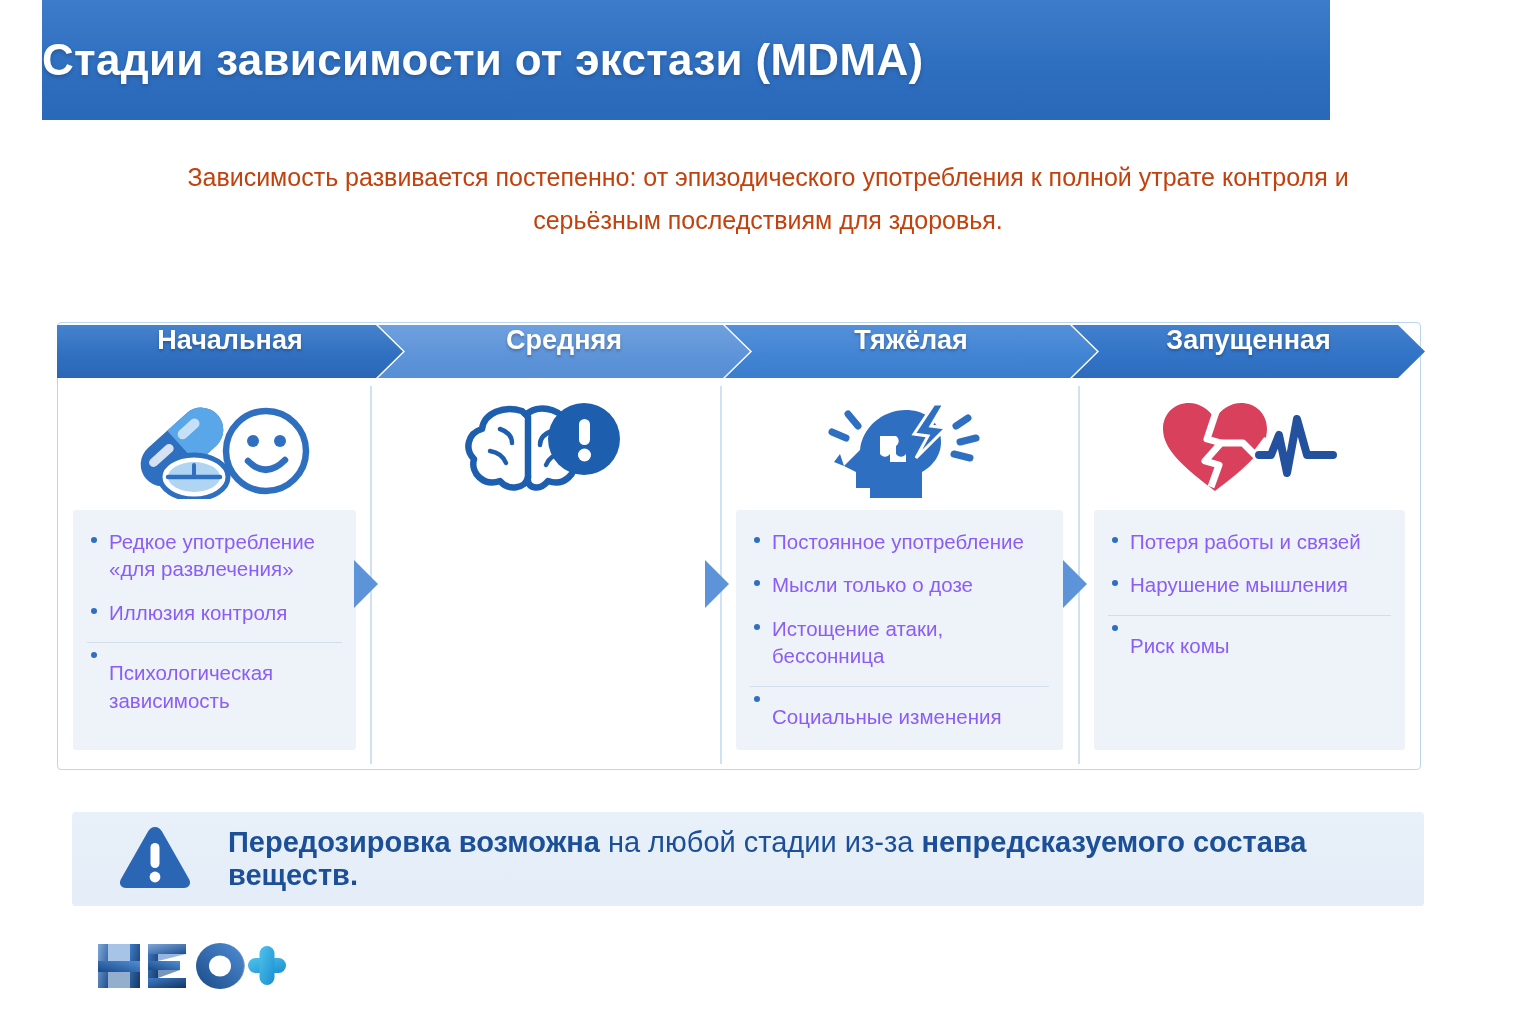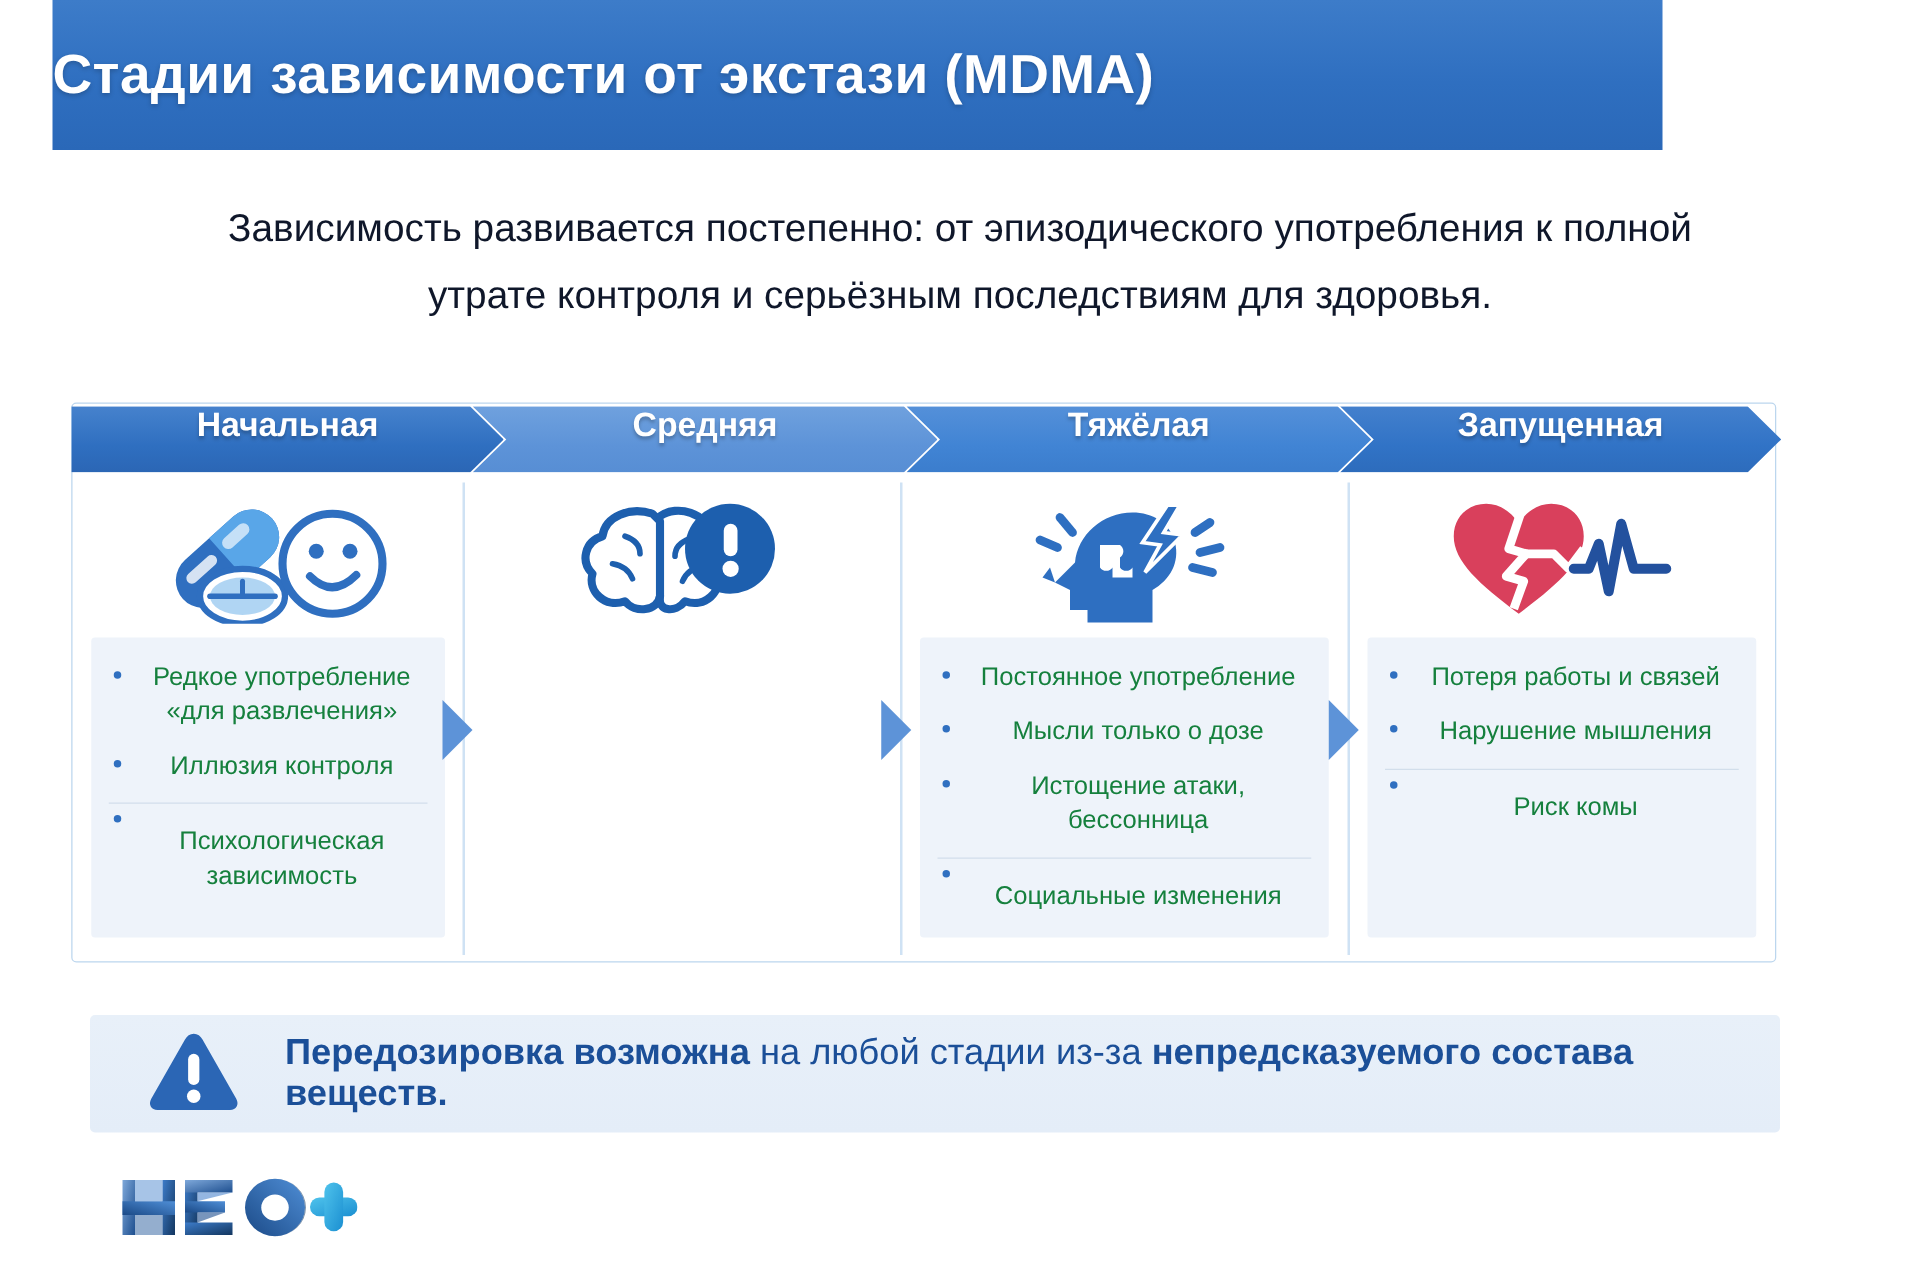--- a/index.html
+++ b/index.html
@@ -17,21 +17,21 @@
     display:flex;align-items:center;margin-left:42px;
   }
   .header-title{
     color:#ffffff;font-size:44px;font-weight:bold;letter-spacing:.3px;
     text-shadow:0 2px 4px rgba(0,0,0,.22);
     font-family:"Liberation Sans","DejaVu Sans",sans-serif;
   }
   
   .subtitle{
     position:absolute;left:168px;top:156px;width:1200px;
-    text-align:center;color:#0f172a;font-size:31px;line-height:1.72;
+    text-align:center;color:#c2410c;font-size:25px;line-height:1.72;
   }
   
   .stage-card{
     position:absolute;left:57px;top:322px;width:1364px;height:448px;
     border:1.5px solid #bcd6ee;border-radius:4px;background:#ffffff;
     box-sizing:border-box;
   }
   
   .chev-strip{
     position:absolute;left:57px;top:325px;width:1368px;height:53px;
@@ -59,22 +59,22 @@
   .icon-wrap{
     position:absolute;top:6px;left:0;width:100%;height:118px;
     display:flex;align-items:center;justify-content:center;
   }
   .bullets{
     position:absolute;left:14px;right:14px;top:128px;bottom:16px;
     background:#eef3fa;border-radius:3px;
     padding:18px 14px 14px 14px;box-sizing:border-box;
   }
   .bullet{
-    position:relative;padding-left:22px;color:#15803d;
-    font-size:20.5px;line-height:1.34;margin-bottom:16px;text-align:center;
+    position:relative;padding-left:22px;color:#8b5cf6;
+    font-size:20.5px;line-height:1.34;margin-bottom:16px;
   }
   .bullet:last-child{margin-bottom:0;}
   .bullet::before{
     content:"";position:absolute;left:4px;top:9px;
     width:6px;height:6px;border-radius:50%;background:#2f6fc0;
   }
   .bullet.divider{
     border-top:1px solid #d2deeb;padding-top:16px;margin-top:4px;
   }
   

